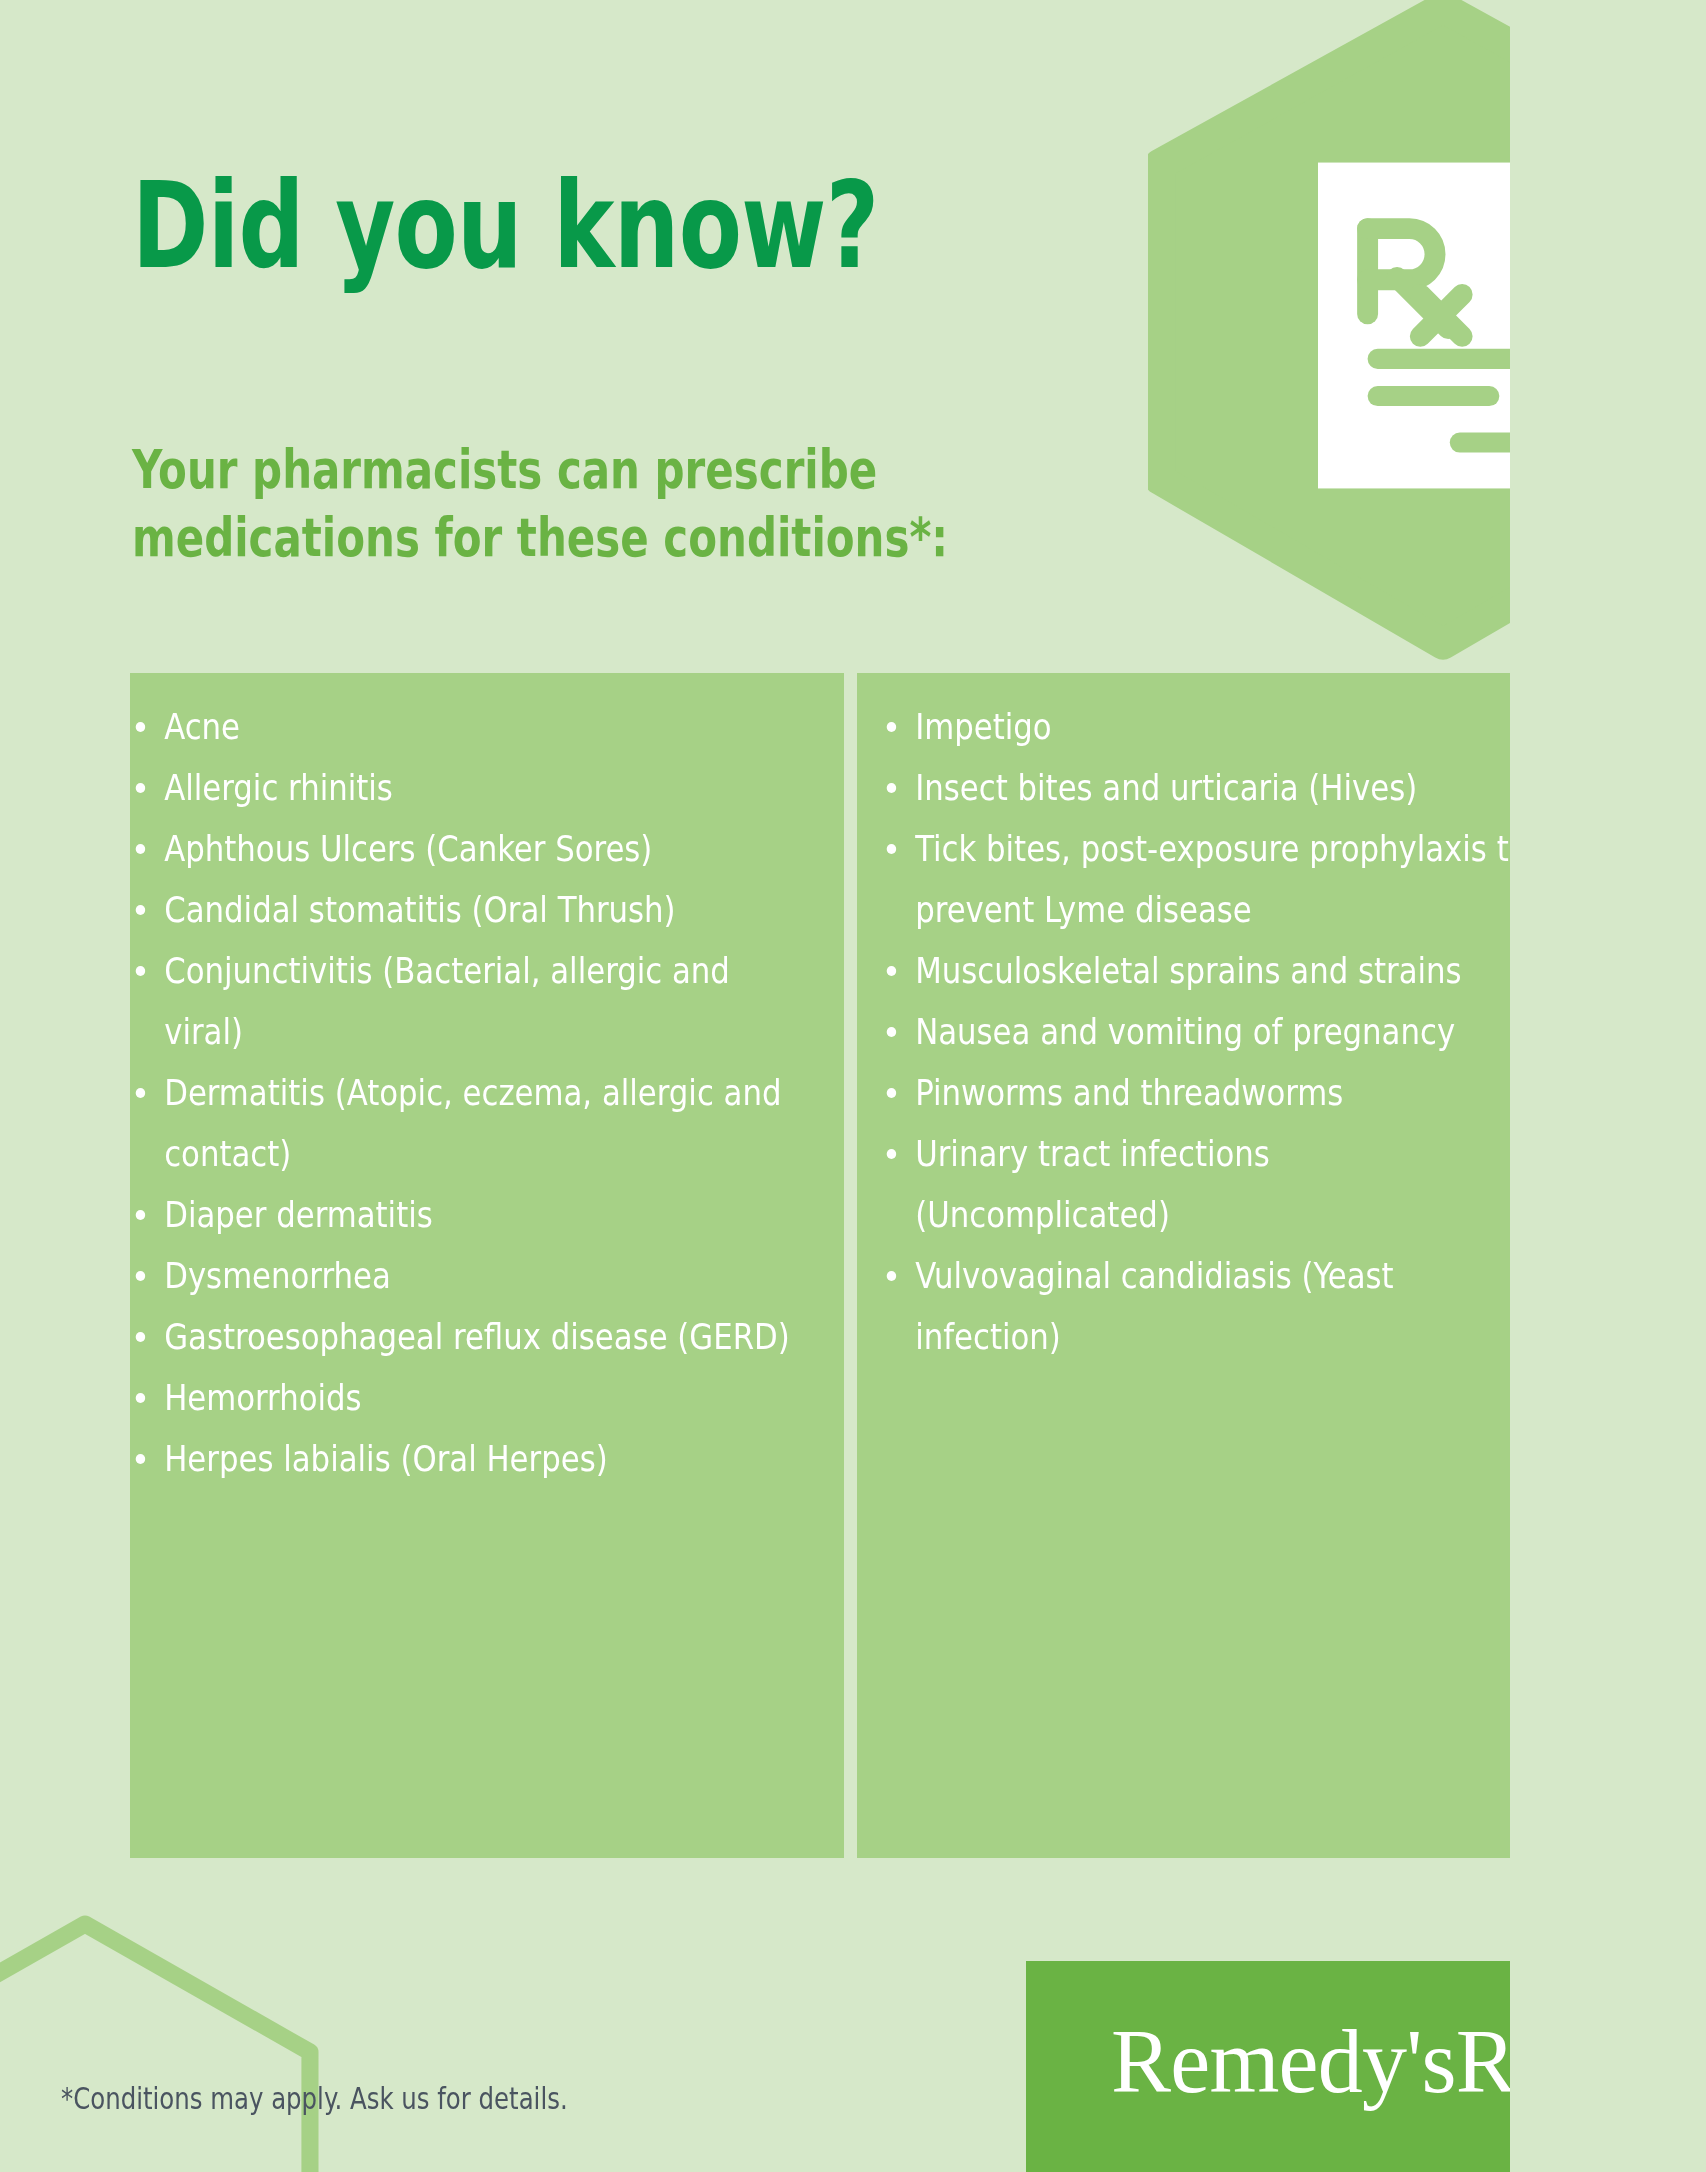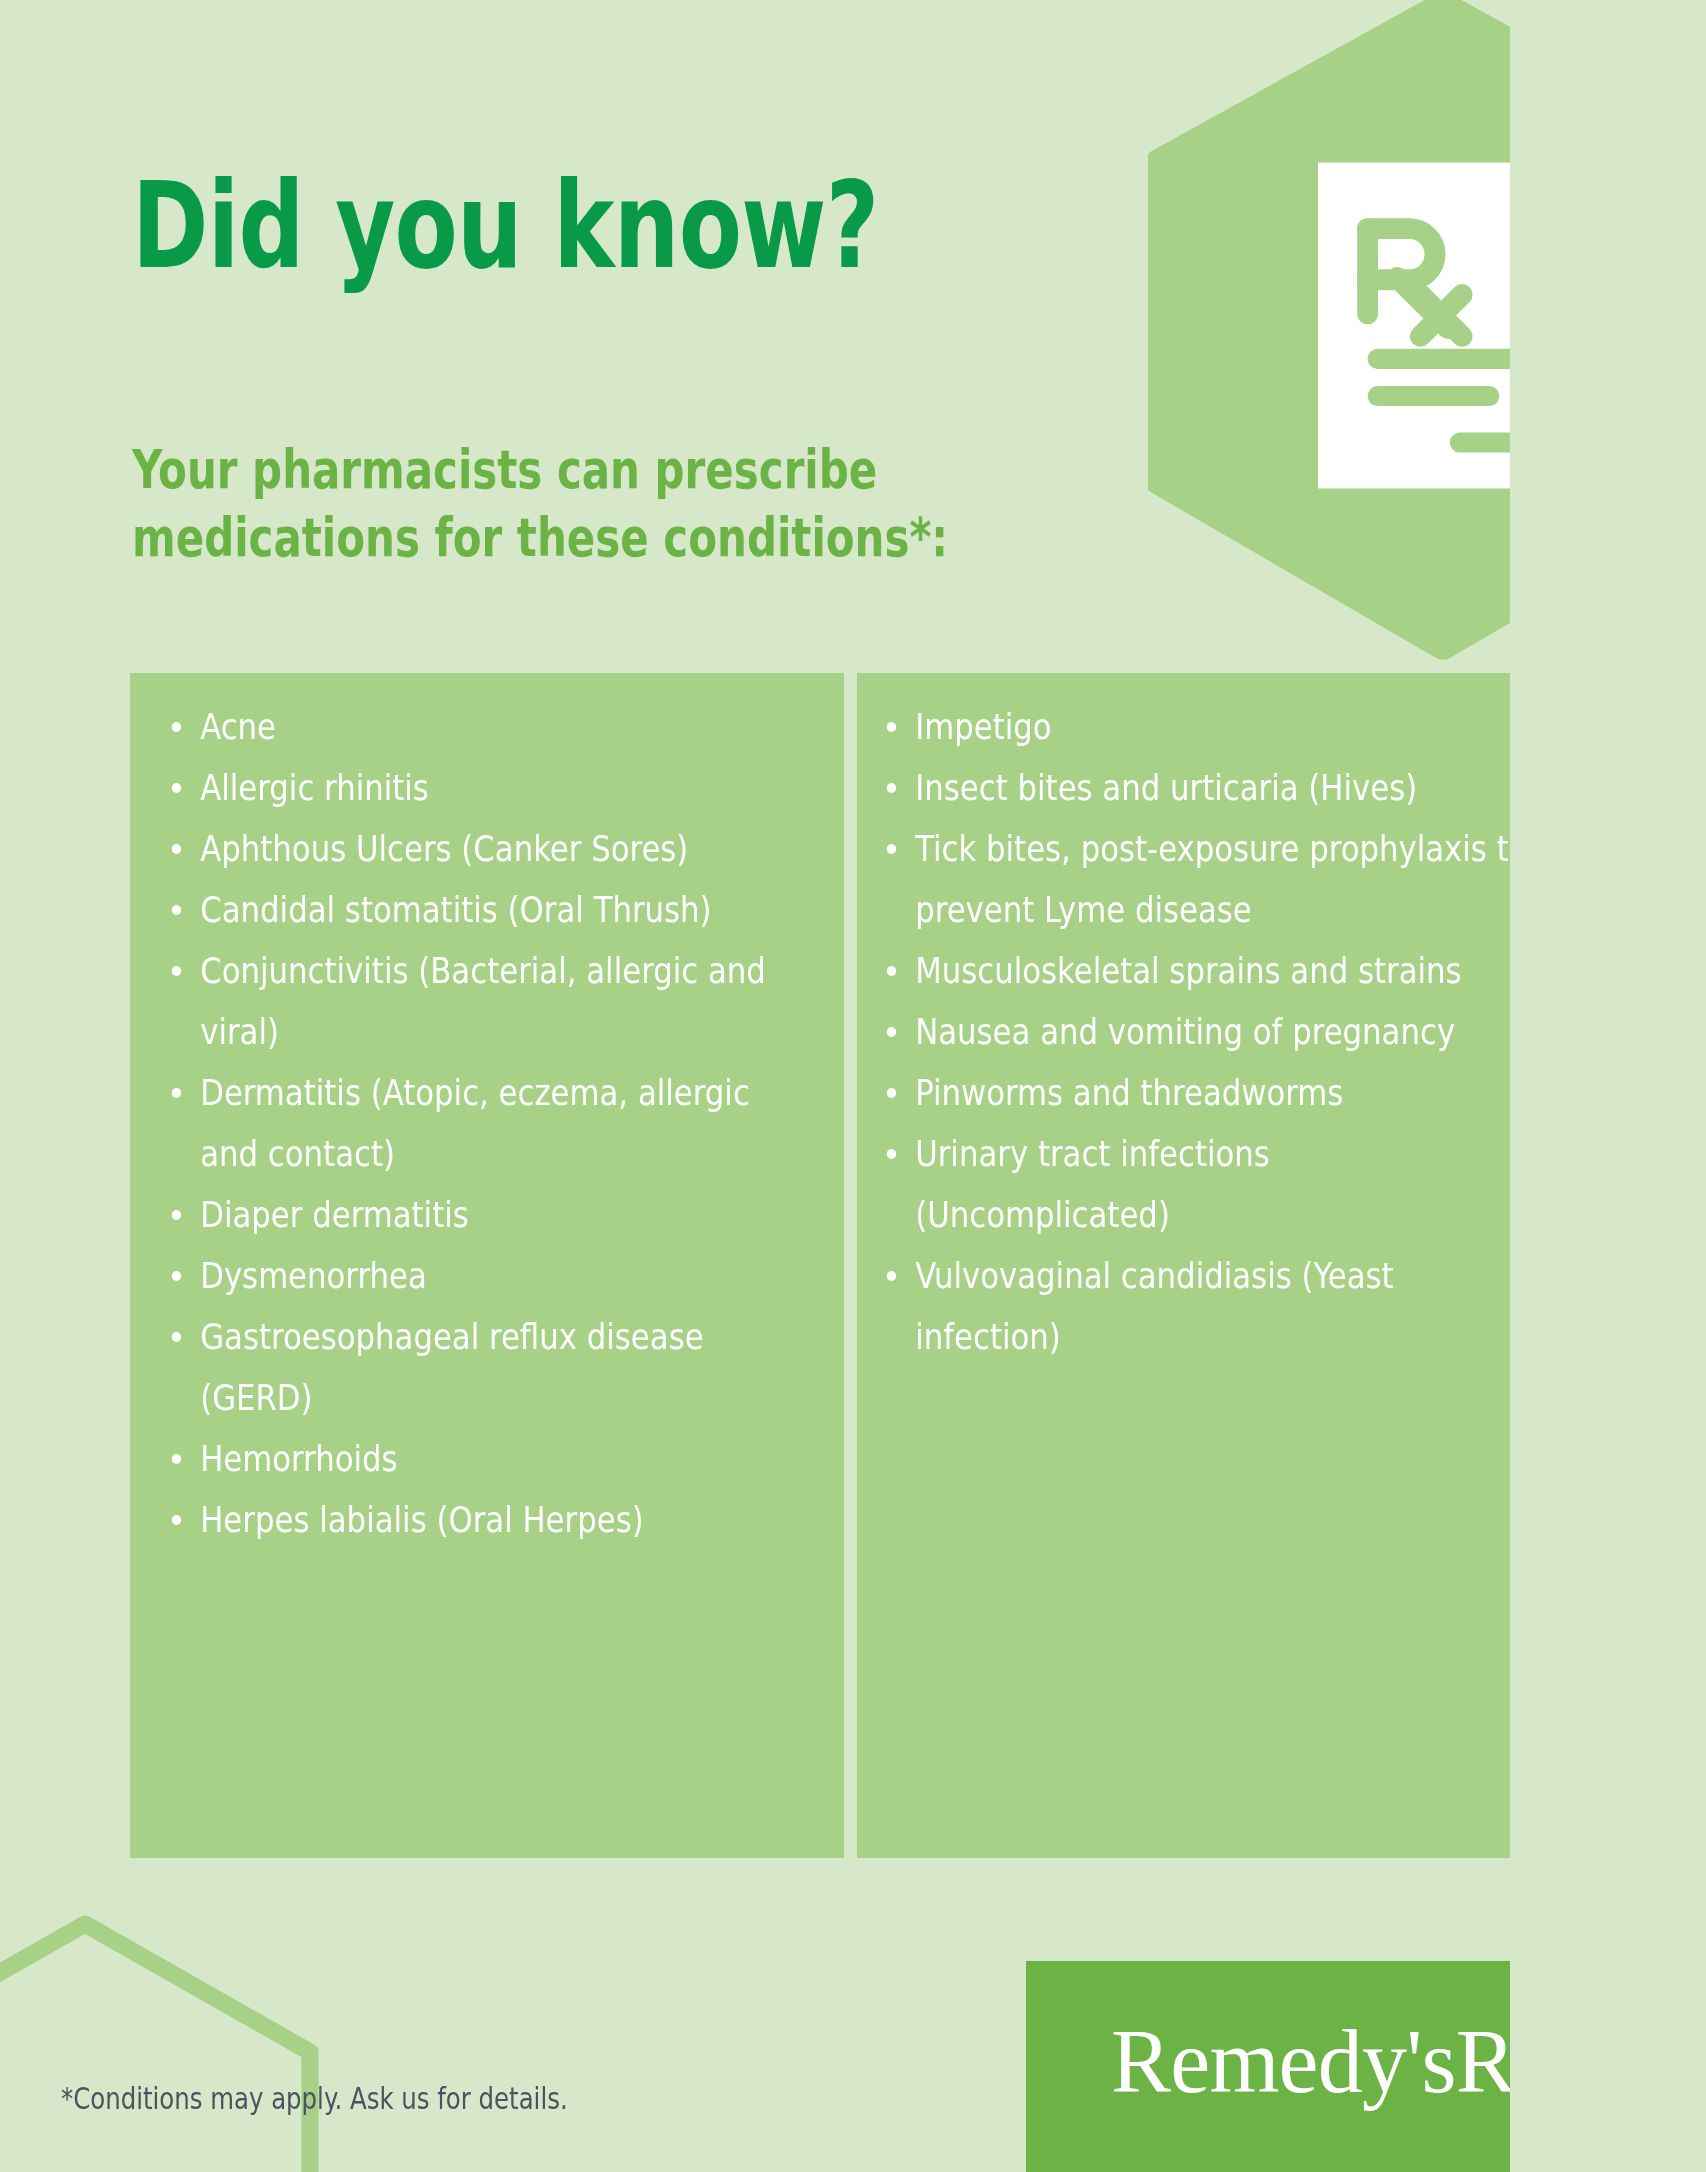--- a/index.html
+++ b/index.html
@@ -63,21 +63,21 @@
     transform:scaleX(0.95);
     transform-origin:left top;
   }
   ul.cond-list li::before{
     content:"";
     position:absolute;
     left:6.2px;top:25.6px;
     width:10px;height:10px;border-radius:50%;
     background:#ffffff;
   }
-  #panel-left ul.cond-list{padding-left:36px;}
+  #panel-left ul.cond-list{}
   #panel-right ul.cond-list{padding-left:24px;}
 
   
   #logo-block{
     position:absolute;left:1026px;top:1961px;
     width:680px;height:212px;
     background:#6ab344;
   }
   #logo-wordmark{
     position:absolute;left:85px;top:56px;

